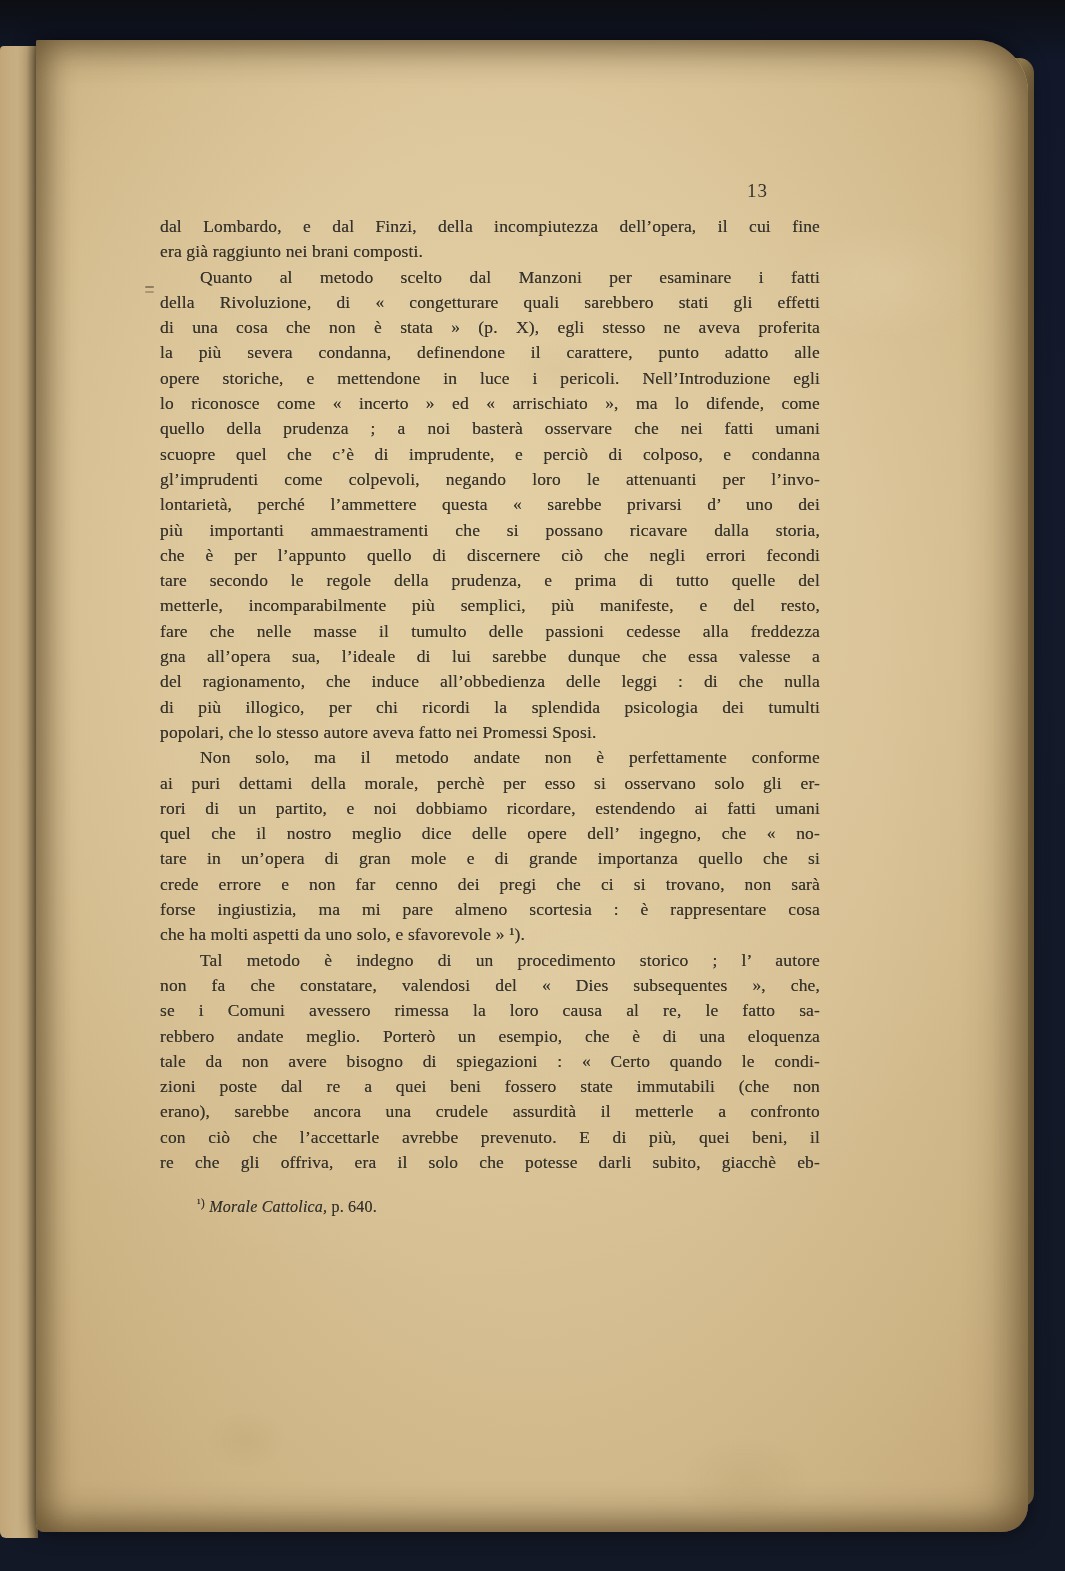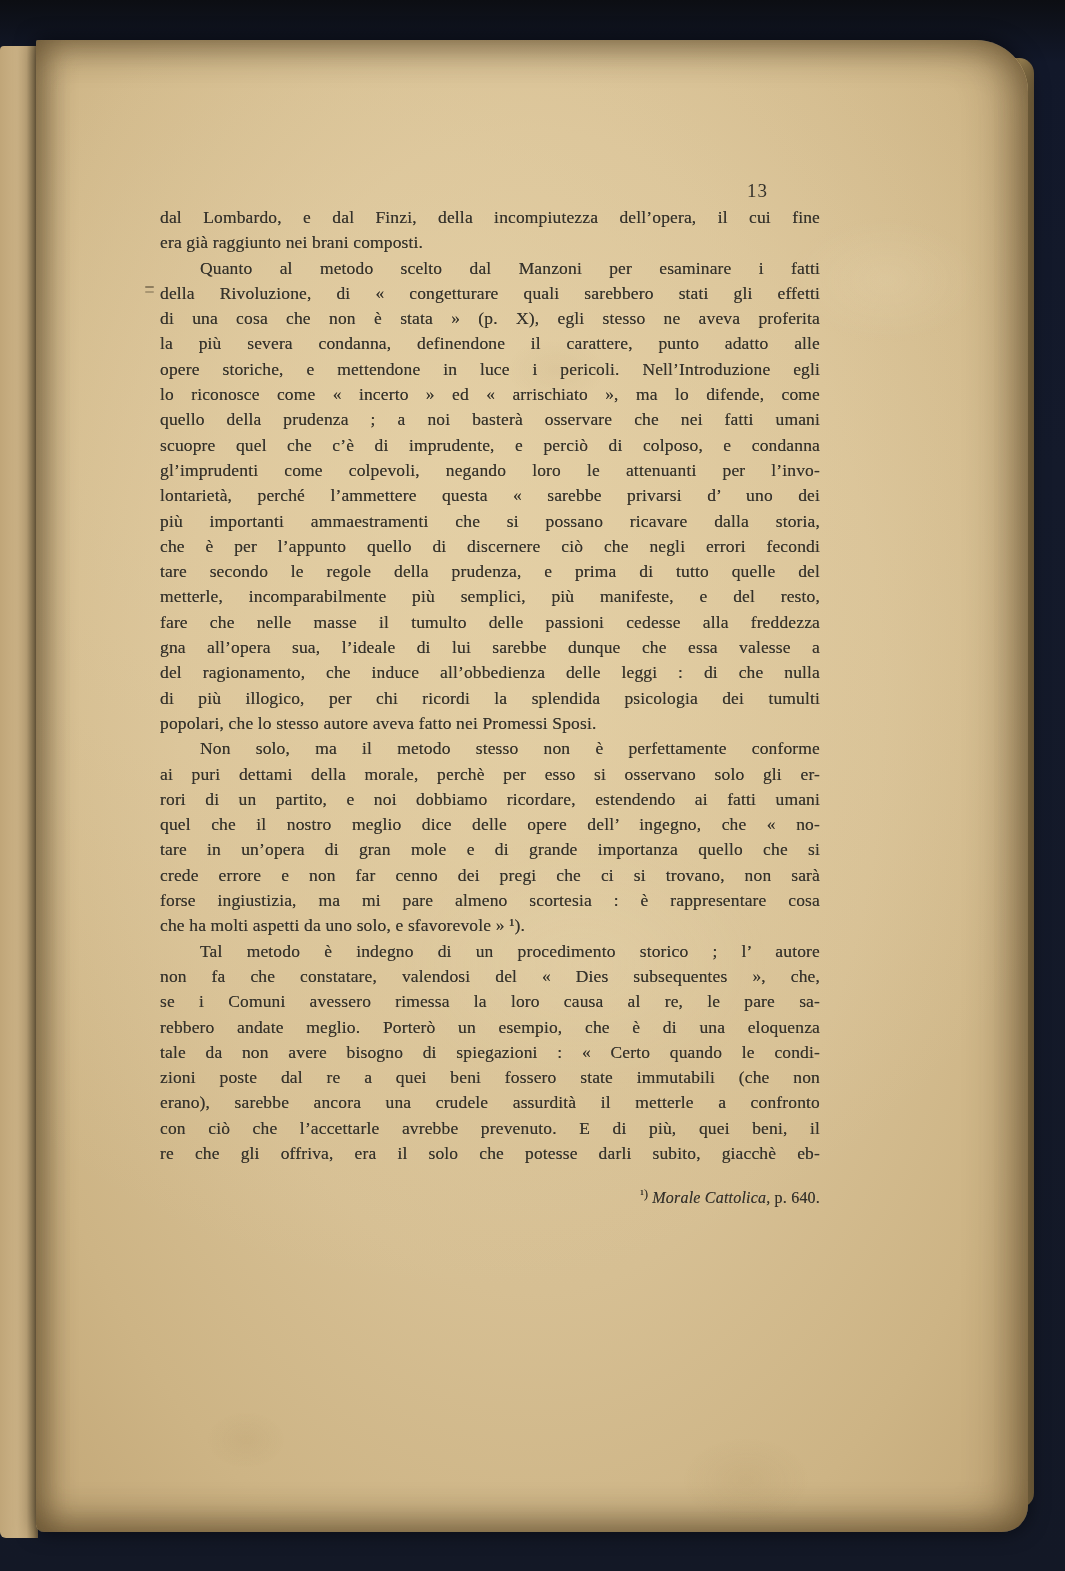--- a/index.html
+++ b/index.html
@@ -49,21 +49,21 @@
       radial-gradient(260px 180px at 55% 62%, rgba(255,244,216,0.10), rgba(255,244,216,0) 72%),
       radial-gradient(70px 45px at 520px 330px, rgba(140,110,60,0.06), rgba(140,110,60,0) 70%);
   }
 
   .content {
     position: absolute; left: 124px; top: 140px; width: 660px;
     color: #35322b;
   }
 
   .page-number {
-    height: 25px; 
+    height: 25px; margin-bottom: 9px;
     text-align: right; padding-right: 52px;
     font-size: 19px; letter-spacing: 1px;
   }
 
   .line {
     font-size: 17.5px;
     line-height: 25.3px;
     text-align: justify;
     text-align-last: justify;
     letter-spacing: 0.15px;
@@ -72,21 +72,20 @@
   }
   .line.last { text-align-last: left; font-family: Liberation Serif, serif; }
   .line.indent { text-indent: 40px; }
 
   .footnote {
     margin-top: 21px;
     padding-left: 37px;
     font-size: 16px;
     letter-spacing: 0.2px;
     text-shadow: 0 0 0.5px rgba(53,50,43,0.6);
-    text-align: right;
   }
   .footnote .fn-marker { font-size: 12px; vertical-align: 5px; }
   .footnote .fn-work { font-style: italic; }
 
   .artifact-dash {
     position: absolute; left: 109px; top: 246px; width: 9px; height: 2px;
     background: rgba(80,70,50,0.55);
     box-shadow: 0 5px 0 rgba(80,70,50,0.35);
     border-radius: 1px;
   }
@@ -119,31 +118,31 @@
           <div class="line">lontarietà, perché l’ammettere questa « sarebbe privarsi d’ uno dei</div>
           <div class="line">più importanti ammaestramenti che si possano ricavare dalla storia,</div>
           <div class="line">che è per l’appunto quello di discernere ciò che negli errori fecondi</div>
           <div class="line">tare secondo le regole della prudenza, e prima di tutto quelle del</div>
           <div class="line">metterle, incomparabilmente più semplici, più manifeste, e del resto,</div>
           <div class="line">fare che nelle masse il tumulto delle passioni cedesse alla freddezza</div>
           <div class="line">gna all’opera sua, l’ideale di lui sarebbe dunque che essa valesse a</div>
           <div class="line">del ragionamento, che induce all’obbedienza delle leggi : di che nulla</div>
           <div class="line">di più illogico, per chi ricordi la splendida psicologia dei tumulti</div>
           <div class="line last">popolari, che lo stesso autore aveva fatto nei Promessi Sposi.</div>
-          <div class="line indent">Non solo, ma il metodo stesso non è perfettamente conforme</div>
+          <div class="line indent">Non solo, ma il metodo andate non è perfettamente conforme</div>
           <div class="line">ai puri dettami della morale, perchè per esso si osservano solo gli er-</div>
           <div class="line">rori di un partito, e noi dobbiamo ricordare, estendendo ai fatti umani</div>
           <div class="line">quel che il nostro meglio dice delle opere dell’ ingegno, che « no-</div>
           <div class="line">tare in un’opera di gran mole e di grande importanza quello che si</div>
           <div class="line">crede errore e non far cenno dei pregi che ci si trovano, non sarà</div>
           <div class="line">forse ingiustizia, ma mi pare almeno scortesia : è rappresentare cosa</div>
           <div class="line last">che ha molti aspetti da uno solo, e sfavorevole » ¹).</div>
           <div class="line indent">Tal metodo è indegno di un procedimento storico ; l’ autore</div>
           <div class="line">non fa che constatare, valendosi del « Dies subsequentes », che,</div>
-          <div class="line">se i Comuni avessero rimessa la loro causa al re, le pare sa-</div>
+          <div class="line">se i Comuni avessero rimessa la loro causa al re, le fatto sa-</div>
           <div class="line">rebbero andate meglio. Porterò un esempio, che è di una eloquenza</div>
           <div class="line">tale da non avere bisogno di spiegazioni : « Certo quando le condi-</div>
           <div class="line">zioni poste dal re a quei beni fossero state immutabili (che non</div>
           <div class="line">erano), sarebbe ancora una crudele assurdità il metterle a confronto</div>
           <div class="line">con ciò che l’accettarle avrebbe prevenuto. E di più, quei beni, il</div>
           <div class="line">re che gli offriva, era il solo che potesse darli subito, giacchè eb-</div>
         </div>
 
       <div class="footnote">
         <span class="fn-marker">¹)</span>

